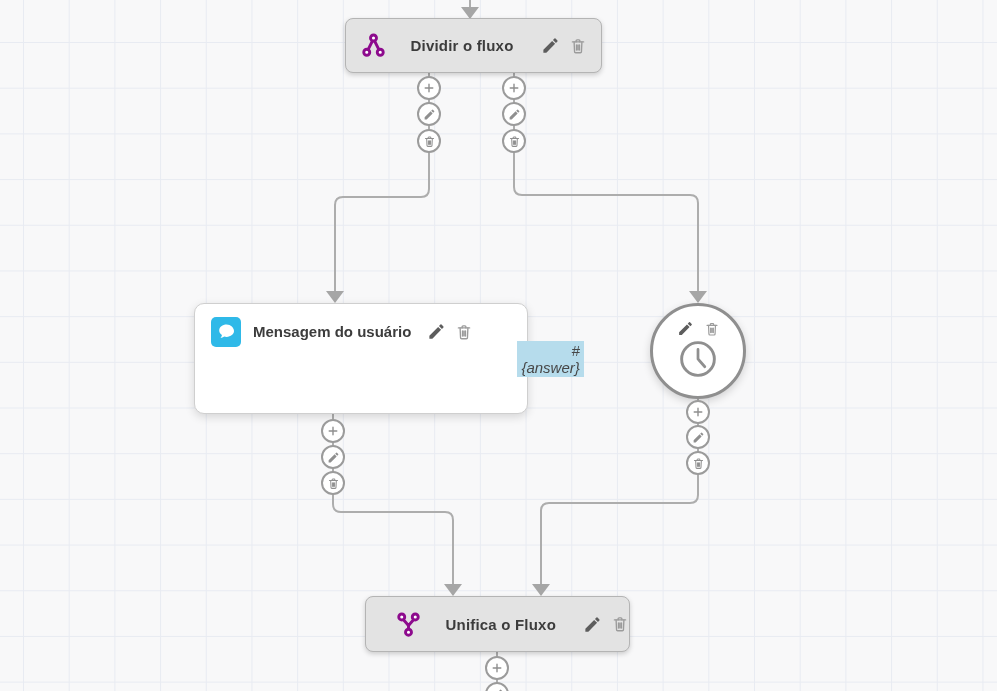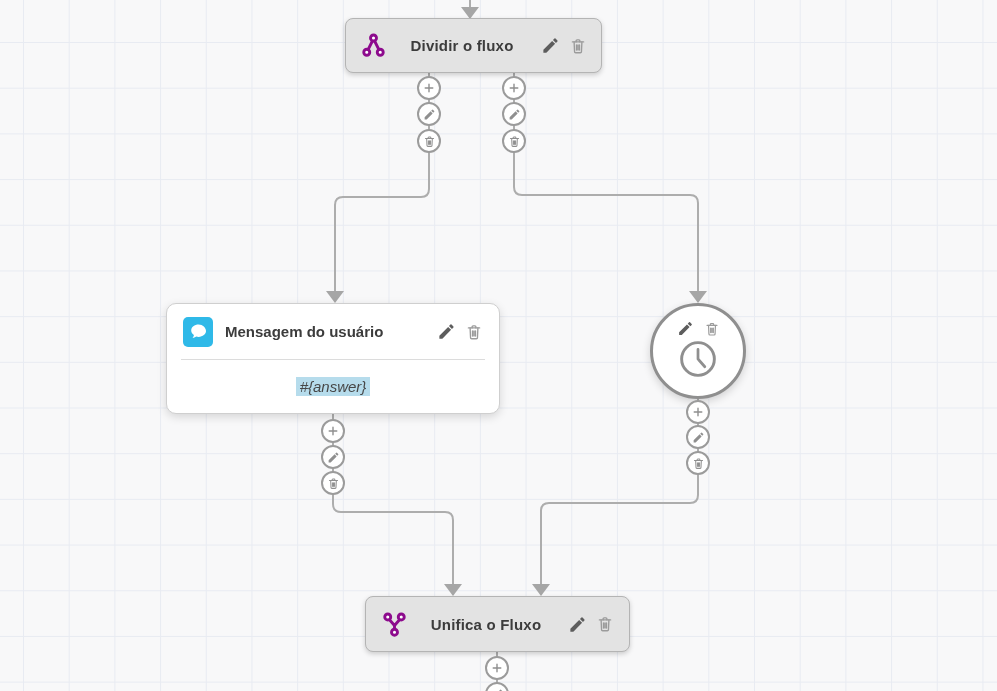--- a/index.html
+++ b/index.html
@@ -49,37 +49,37 @@
   .act.edit  { color: #5d5d5d; }
   .act.del   { color: #9b9b9b; }
 
   
   .card {
     position: absolute;
     background: #fff;
     border: 1px solid #cfcfcf;
     border-radius: 10px;
     box-shadow: 0 3px 10px rgba(0,0,0,.14);
-    display: flex; flex-direction: column;
+    display: flex;  margin-left: 28px;
   }
   .card-header {
     height: 55px; display: flex; align-items: center;
     padding: 0 16px; gap: 12px;
   }
   .card-title {
     font-size: 15px; font-weight: bold; color: #3c3c3c;
     flex: 1; white-space: nowrap;
   }
   .card-divider { height: 1px; background: #dcdcdc; margin: 0 14px; }
   .card-body {
     flex: 1; display: flex; align-items: center; justify-content: center;
   }
   .var-chip {
     font-size: 15px; font-style: italic; color: #474747;
-    background: #b6dcec; padding: 1px 4px;
+    background: #b6dcec; padding: 1px 4px; text-align: right;
   }
 
   
   .timer-node {
     position: absolute;
     width: 96px; height: 96px;
     border-radius: 50%;
     background: #fff;
     border: 3px solid #8f8f8f;
     box-shadow: 0 3px 8px rgba(0,0,0,.16);
@@ -279,21 +279,21 @@
     </div>
   <div class="port-btn" style="left:686px;top:451px;">
       <svg width="13" height="13" viewBox="0 0 24 24" fill="none" stroke="currentColor" stroke-width="1.9" stroke-linecap="round">
         <path d="M4.5 6.5h15"></path>
         <path d="M9.5 6.5V5c0-.7.5-1.2 1.2-1.2h2.6c.7 0 1.2.5 1.2 1.2v1.5"></path>
         <path d="M6.8 6.5l.6 13c0 .8.7 1.5 1.5 1.5h6.2c.8 0 1.5-.7 1.5-1.5l.6-13"></path>
         <path d="M10 10.5v6.8M12 10.5v6.8M14 10.5v6.8"></path>
       </svg>
     </div>
 
-  <div class="flow-node" style="left:365px;top:596px;width:265px;height:56px;">
+  <div class="flow-node" style="left:365px;top:596px;width:265px;height:56px;justify-content:flex-end;">
     <span class="act">
       <svg width="27" height="27" viewBox="0 0 28 28">
         <path d="M7 7l7 8M21 7l-7 8M14 15v6.5" stroke="#8d0b8d" stroke-width="3" fill="none"></path>
         <g fill="#fff" stroke="#8d0b8d" stroke-width="3">
           <circle cx="7" cy="6.2" r="3.1"></circle>
           <circle cx="21" cy="6.2" r="3.1"></circle>
           <circle cx="14" cy="22" r="3.1"></circle>
         </g>
         <circle cx="14" cy="14.5" r="1.8" fill="#8d0b8d"></circle>
       </svg>

